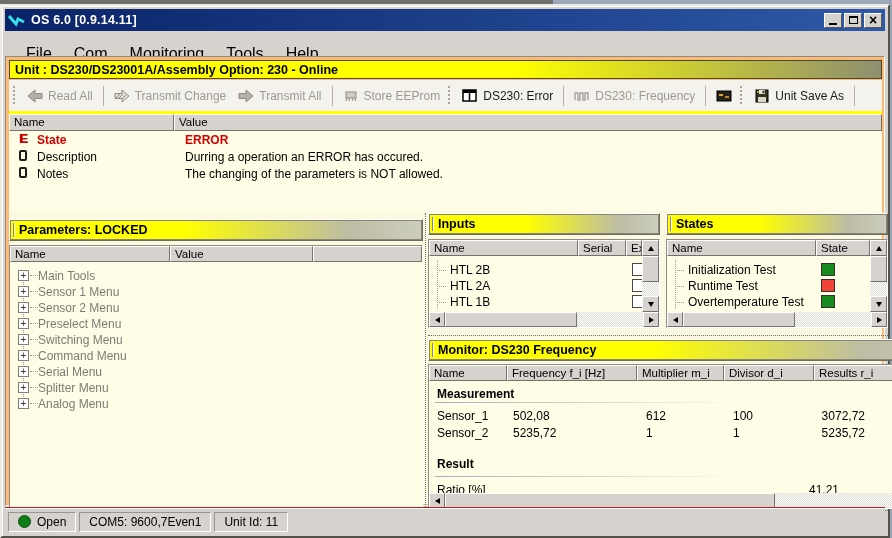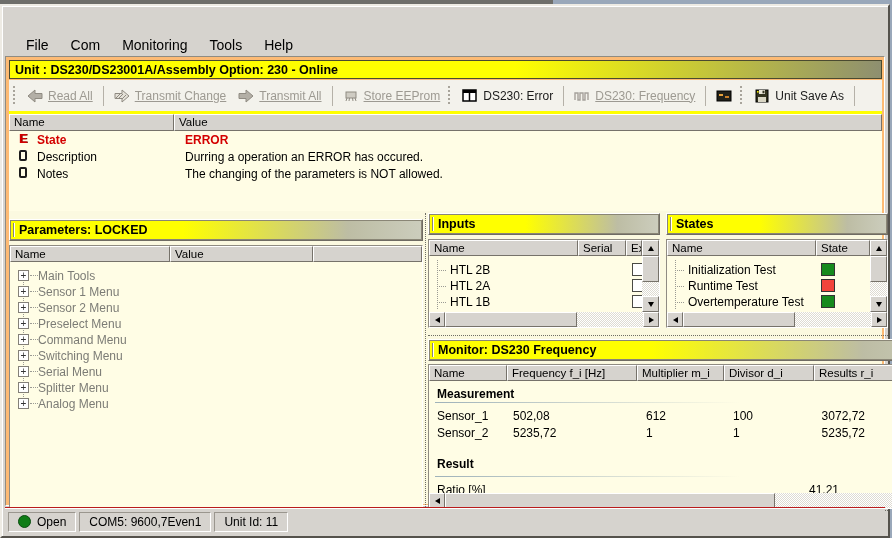--- a/index.html
+++ b/index.html
@@ -12,37 +12,37 @@
     background:linear-gradient(90deg,#0a2368,#2e59a8);color:#fff;padding:0 3px;}
   .titlebar .ttl{font-size:12.5px;font-weight:bold;margin-left:5px;letter-spacing:.2px;}
   .appic{width:18px;height:15px;display:inline-flex;}
   .winbtns{margin-left:auto;display:flex;gap:2px;}
   .wbtn{width:18px;height:15px;background:#d6d3ce;border:1px solid;border-color:#fff #5a574f #5a574f #fff;
     display:flex;align-items:center;justify-content:center;position:relative;cursor:default;}
   .gmin{width:8px;height:2px;background:#000;margin-top:8px;}
   .gmax{width:9px;height:8px;border:1px solid #000;border-top:2px solid #000;}
   .gclose::before{content:"×";font-size:14px;font-weight:bold;color:#000;line-height:11px;}
   
-  .menubar{position:absolute;left:3px;top:27px;right:3px;height:23px;display:flex;align-items:center;
-    font-size:14px;color:#000;padding-left:10px;}
+  .menubar{position:absolute;left:3px;top:36px;right:3px;height:23px;display:flex;align-items:center;
+    font-size:16px;color:#000;padding-left:10px;}
   .menu-item{padding:3px 11px;cursor:default;}
   
   .content{position:absolute;left:3px;top:50px;right:3px;bottom:30px;background:#fdba74;
     border:1px solid;border-color:#8f8b82 #fff #fff #8f8b82;}
   .unitbar{position:absolute;left:3px;top:3px;right:2px;height:19px;border:1px solid #4a4a30;
     background:linear-gradient(90deg,#ffff00 0 58%,#8e8f70 100%);
     font-size:12.5px;font-weight:bold;color:#000;padding:2px 0 0 5px;}
   .toolbar{position:absolute;left:3px;top:23px;right:2px;height:31px;background:#f3f2ec;
     display:flex;align-items:center;font-size:12px;padding-left:2px;}
   .grip{width:4px;height:20px;margin:0 4px 0 2px;
     background:repeating-linear-gradient(#a8a49b 0 2px,transparent 2px 4px);background-size:2px 100%;background-repeat:repeat-y;}
   .tsep{width:1px;height:20px;background:#b5b1a8;margin:0 4px;}
   .tb-btn{display:flex;align-items:center;gap:5px;background:transparent;border:0;padding:3px 6px;
     font-family:inherit;font-size:12px;color:#1a1a1a;cursor:default;}
-  .tb-btn.disabled{color:#9d9a92;text-decoration:underline;}
+  .tb-btn.disabled{color:#9d9a92;}
   .tb-ic{width:16px;height:16px;display:inline-flex;}
   .yellowline{position:absolute;left:3px;top:54px;right:2px;height:3px;background:#ffff00;}
   
   .errorarea{position:absolute;left:3px;top:57px;right:2px;height:97px;background:#fffde5;}
   .ehdr{display:flex;height:17px;}
   .hcell{background:#d6d3ce;border:1px solid;border-color:#fff #76726a #76726a #fff;
     font-size:11.5px;padding:1px 4px;overflow:hidden;white-space:nowrap;flex:0 0 auto;}
   .ehdr .h1{width:165px;}.ehdr .h2{flex:1;}
   .erow{position:relative;height:17px;font-size:12px;color:#000;}
   .erow.red .ename,.erow.red .eval{color:#d40000;font-weight:bold;}
@@ -107,20 +107,39 @@
     border-top:1px solid #b91c1c;box-shadow:inset 0 1px 0 #fff;display:flex;align-items:center;gap:3px;padding:2px 0 0 3px;}
   .sitem{height:20px;border:1px solid;border-color:#9a968e #fff #fff #9a968e;display:flex;align-items:center;
     padding:0 9px;font-size:12px;color:#000;}
   .ledgreen{width:13px;height:13px;border-radius:50%;border:1px solid #0a4d10;margin-right:6px;}
 </style>
 </head>
 <body>
 
 <div id="window">
 
+  <div class="titlebar">
+    <span class="appic">
+      <svg width="18" height="15" viewBox="0 0 18 15">
+          <path d="M1 3 L8 11 L10 6 L16 9" fill="none" stroke="#36dfe8" stroke-width="3"></path>
+        </svg>
+    </span>
+    <span class="ttl">OS 6.0 [0.9.14.11]</span>
+    <span class="winbtns">
+      <span class="wbtn">
+          <span class="gmin"></span>
+        </span>
+      <span class="wbtn">
+          <span class="gmax"></span>
+        </span>
+      <span class="wbtn">
+          <span class="gclose"></span>
+        </span>
+    </span>
+  </div>
 
   <div class="menubar" id="menubar">
       <span class="menu-item">File</span>
       <span class="menu-item">Com</span>
       <span class="menu-item">Monitoring</span>
       <span class="menu-item">Tools</span>
       <span class="menu-item">Help</span>
     </div>
 
   <div class="content">
@@ -264,25 +283,25 @@
               <div class="trow">
                 <span class="tbox"></span>
                 <span class="tlabel">Sensor 2 Menu</span>
               </div>
               <div class="trow">
                 <span class="tbox"></span>
                 <span class="tlabel">Preselect Menu</span>
               </div>
               <div class="trow">
                 <span class="tbox"></span>
+                <span class="tlabel">Switching Menu</span>
+              </div>
+              <div class="trow">
+                <span class="tbox"></span>
                 <span class="tlabel">Command Menu</span>
-              </div>
-              <div class="trow">
-                <span class="tbox"></span>
-                <span class="tlabel">Switching Menu</span>
               </div>
               <div class="trow">
                 <span class="tbox"></span>
                 <span class="tlabel">Serial Menu</span>
               </div>
               <div class="trow">
                 <span class="tbox"></span>
                 <span class="tlabel">Splitter Menu</span>
               </div>
               <div class="trow">

